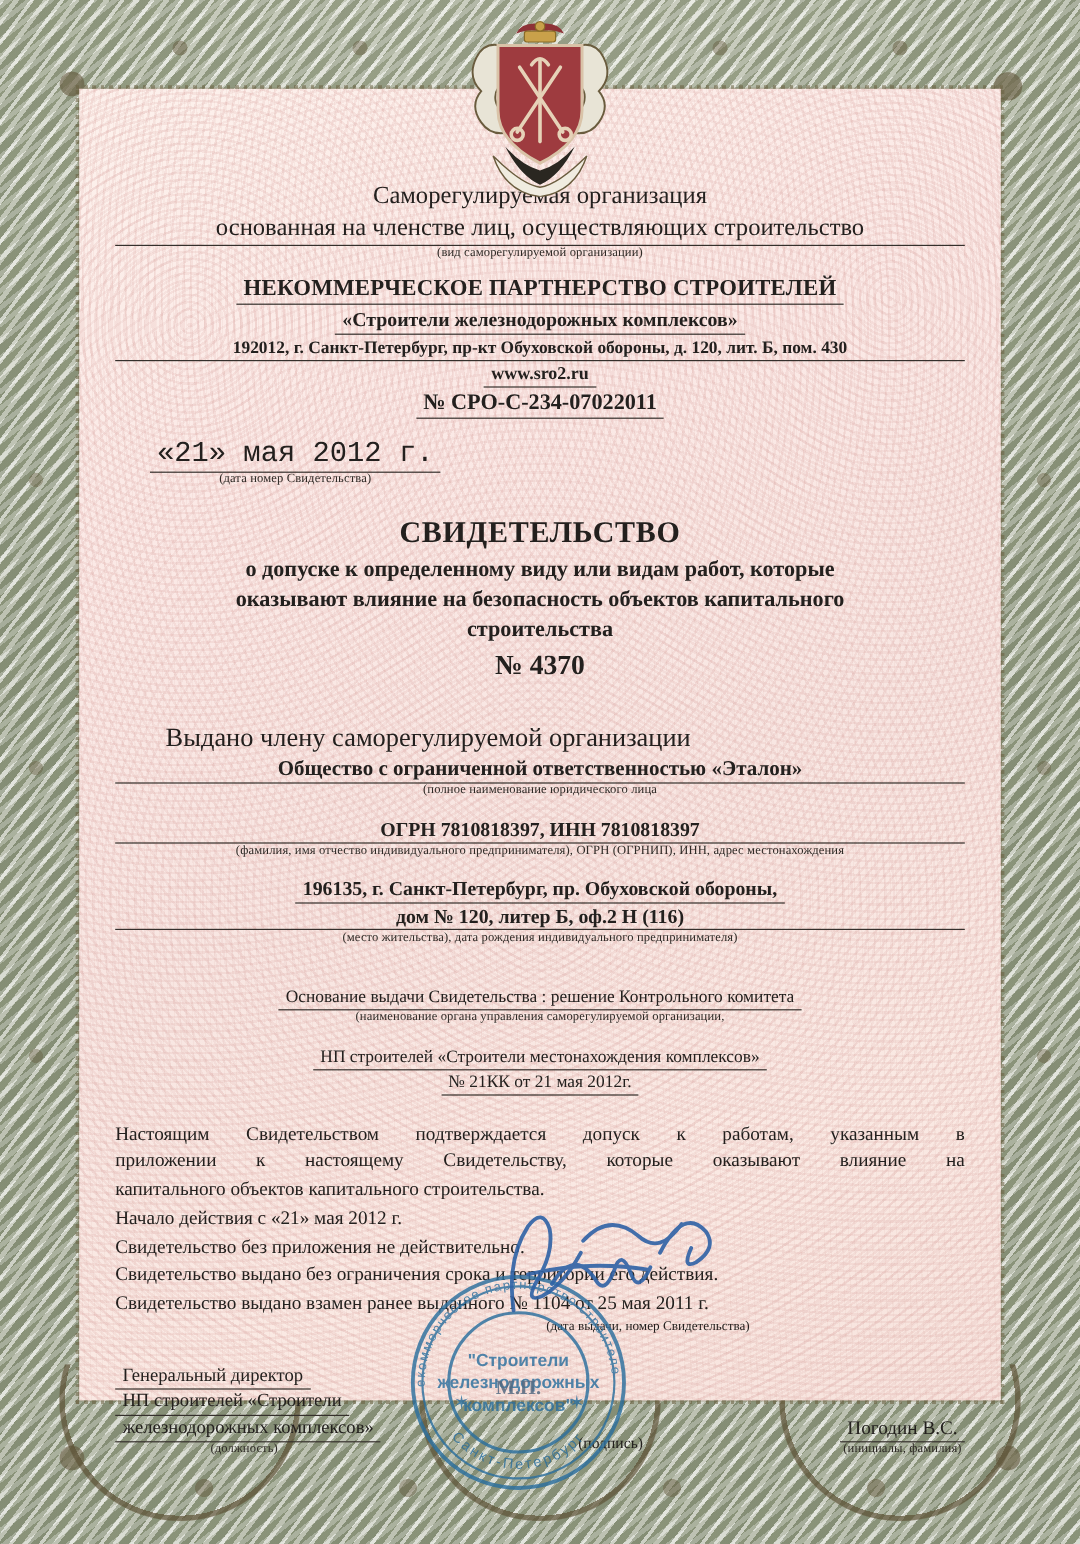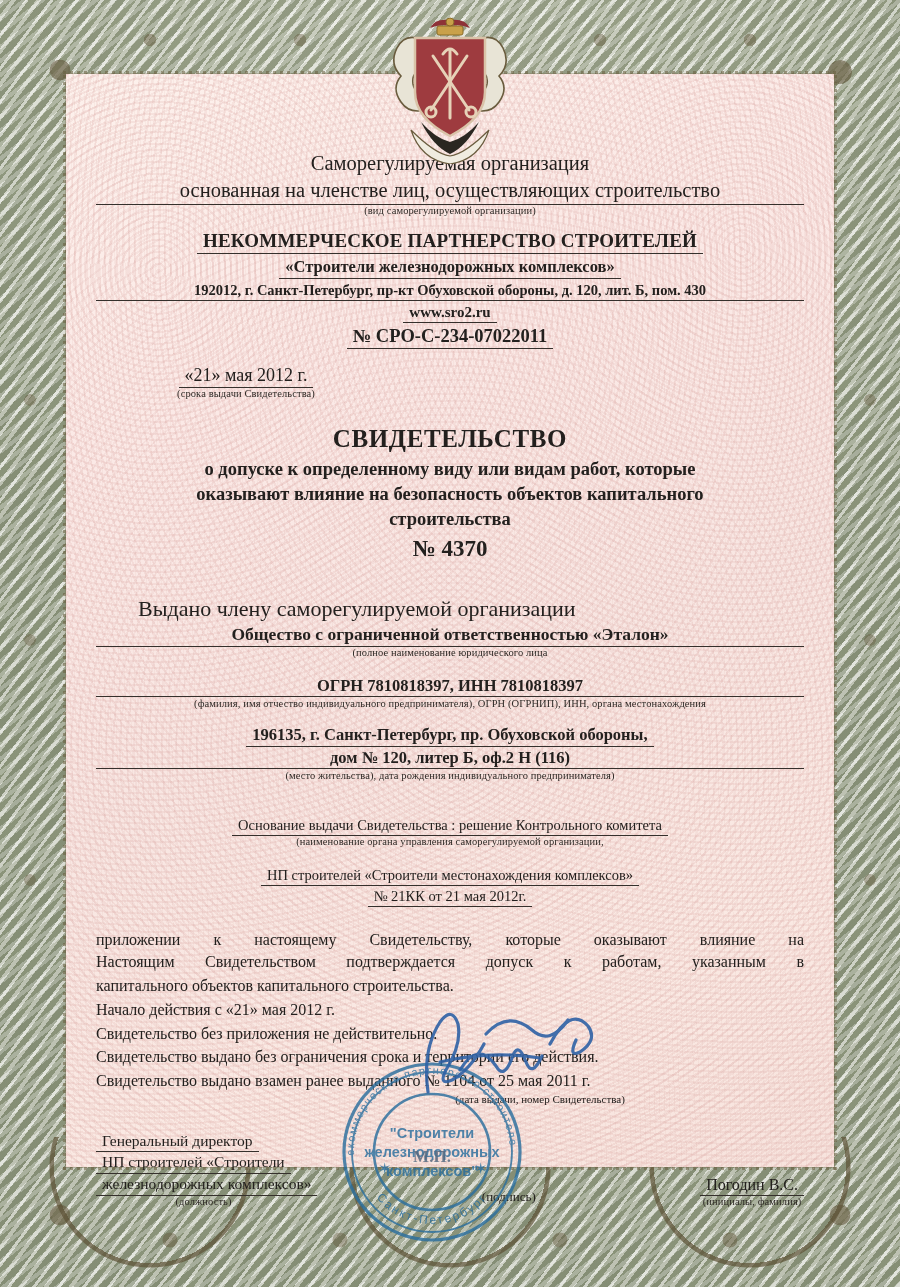--- a/index.html
+++ b/index.html
@@ -88,21 +88,21 @@
   .ul-wide{display:block;border-bottom:1.4px solid #35302c;padding-bottom:1px;}
   .org{font-size:19px;font-weight:bold;letter-spacing:.2px;}
   .org2{font-size:16.5px;font-weight:bold;}
   .addr{font-size:14.5px;font-weight:bold;}
   .site{font-size:15px;font-weight:bold;}
   .sro{font-size:18.5px;font-weight:bold;}
 
   .row{display:flex;justify-content:space-between;align-items:flex-start;margin-top:16px;}
   .row .col{text-align:center;}
   .place{font-size:19px;}
-  .date{font-size:18px;}
+  .date{font-size:24px;font-family:Liberation Mono, monospace;}
 
   .title{font-size:25px;font-weight:bold;letter-spacing:.6px;margin-top:26px;}
   .subtitle{font-size:18.5px;font-weight:bold;line-height:1.34;margin-top:4px;}
   .certno{font-size:23px;font-weight:bold;margin-top:4px;}
 
   .issued{font-size:22px;margin-top:34px;text-align:left;padding-left:42px;}
   .member{font-size:17.5px;font-weight:bold;margin-top:2px;}
   .ogrn{font-size:16.5px;font-weight:bold;margin-top:18px;}
   .addr2{font-size:16.5px;font-weight:bold;}
   .addr2b{font-size:16.5px;font-weight:bold;margin-top:1px;}
@@ -170,51 +170,51 @@
     <div class="c org2" style="margin-top:3px;"><span class="ul">«Строители железнодорожных комплексов»</span></div>
     <div class="c addr" style="margin-top:3px;">
         <span class="ul-wide">192012, г. Санкт-Петербург, пр-кт Обуховской обороны, д. 120, лит. Б, пом. 430</span>
       </div>
     <div class="c site" style="margin-top:3px;"><span class="ul">www.sro2.ru</span></div>
     <div class="c sro" style="margin-top:3px;"><span class="ul">№ СРО-С-234-07022011</span></div>
 
     <div class="row">
       <div class="col" style="width:300px;">
         <div class="date"><span class="ul">«21» мая 2012  г.</span></div>
-        <div class="cap">(срока выдачи Свидетельства)</div>
+        <div class="cap">(дата номер Свидетельства)</div>
       </div>
     </div>
 
     <div class="c title">СВИДЕТЕЛЬСТВО</div>
     <div class="c subtitle">о допуске к определенному виду или видам работ, которые</div>
     <div class="c subtitle" style="margin-top:0;">оказывают влияние на безопасность объектов капитального</div>
     <div class="c subtitle" style="margin-top:0;">строительства</div>
     <div class="c certno">№ 4370</div>
 
     <div class="issued">Выдано члену саморегулируемой организации</div>
     <div class="c member">
         <span class="ul-wide">Общество с ограниченной ответственностью «Эталон»</span>
       </div>
     <div class="c cap">(полное наименование юридического лица</div>
 
     <div class="c ogrn"><span>ОГРН 7810818397,  ИНН 7810818397</span></div>
-    <div class="c cap" style="border-top:1.4px solid #35302c;padding-top:1px;">(фамилия, имя отчество индивидуального предпринимателя), ОГРН (ОГРНИП), ИНН, органа местонахождения</div>
+    <div class="c cap" style="border-top:1.4px solid #35302c;padding-top:1px;">(фамилия, имя отчество индивидуального предпринимателя), ОГРН (ОГРНИП), ИНН, адрес местонахождения</div>
 
     <div class="c addr2" style="margin-top:16px;"><span class="ul">196135, г. Санкт-Петербург, пр. Обуховской обороны,</span></div>
     <div class="c addr2b"><span>дом № 120, литер Б, оф.2 Н (116)</span></div>
     <div class="c cap" style="border-top:1.4px solid #35302c;padding-top:1px;">(место жительства), дата рождения индивидуального предпринимателя)</div>
 
     <div class="c basis"><span class="ul">Основание выдачи Свидетельства : решение Контрольного комитета</span></div>
     <div class="c cap">(наименование органа управления саморегулируемой организации,</div>
     <div class="c basis2"><span class="ul">НП строителей «Строители местонахождения комплексов»</span></div>
     <div class="c basis2" style="margin-top:2px;"><span class="ul">№ 21КК от 21 мая  2012г.</span></div>
 
     <div class="body">
+      <p class="just">Настоящим Свидетельством подтверждается допуск к работам, указанным в</p>
       <p class="just">приложении к настоящему Свидетельству, которые оказывают влияние на</p>
-      <p class="just">Настоящим Свидетельством подтверждается допуск к работам, указанным в</p>
       <p class="ln">капитального объектов капитального строительства.</p>
       <p class="ln">Начало действия с «21» мая 2012 г.</p>
       <p class="ln">Свидетельство без приложения не действительно.</p>
       <p class="ln">Свидетельство выдано без ограничения срока и территории его действия.</p>
       <p class="ln">Свидетельство выдано взамен ранее выданного № 1104 от 25 мая 2011 г.</p>
     </div>
     <div class="datecap">(дата выдачи, номер Свидетельства)</div>
 
     <div class="sign">
       <div>

